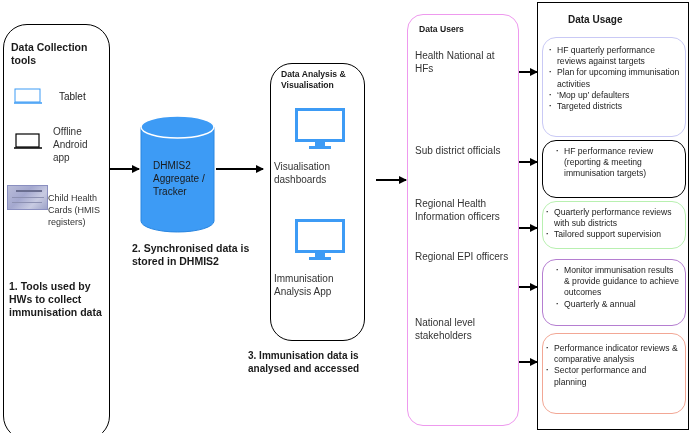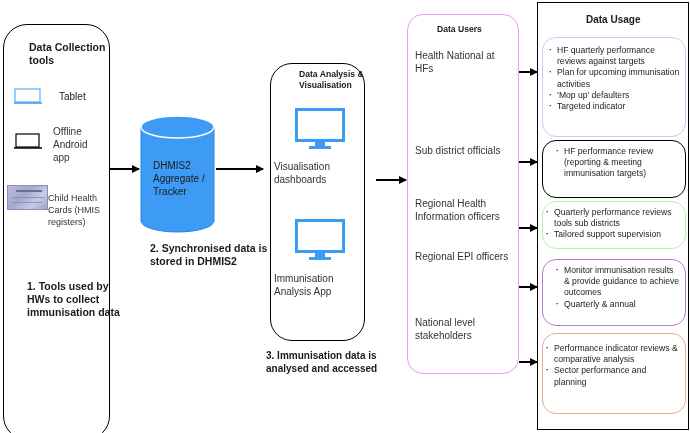--- a/index.html
+++ b/index.html
@@ -5,38 +5,38 @@
     * { box-sizing: border-box; margin: 0; padding: 0; }
     html, body { width: 690px; height: 433px; background: #ffffff; overflow: hidden; }
     body { position: relative; font-family: "Liberation Sans", sans-serif; color: #1a1a1a; }
     .abs { position: absolute; }
 
     
     #box-collect {
       left: 3px; top: 24px; width: 107px; height: 416px;
       border: 1.3px solid #000; border-radius: 24px; padding-left: 22px;
     }
-    .bold { font-weight: bold; margin-left: 18px; }
+    .bold { font-weight: bold; }
     .t11 { font-size: 10.5px; line-height: 13px; }
     .t10 { font-size: 10px; line-height: 13px; }
     .t9 { font-size: 9px; line-height: 12px; }
     .t85 { font-size: 8.6px; line-height: 11px; }
 
     
     #db { left: 140px; top: 115px; width: 75px; height: 118px; }
 
     
     #box-analysis {
       left: 270px; top: 63px; width: 95px; height: 278px;
       border: 1.3px solid #000; border-radius: 22px;
     }
 
     
     #box-users {
-      left: 407px; top: 14px; width: 112px; height: 360px;
+      left: 407px; top: 14px; width: 112px; height: 412px;
       border: 1.3px solid #ee99ee; border-radius: 16px;
     }
 
     
     #box-usage {
       left: 537px; top: 2px; width: 152px; height: 428px;
       border: 1.3px solid #000;
     }
     .ubox {
       position: absolute; left: 4px; width: 144px;
@@ -139,33 +139,33 @@
 </div>
 
 <div id="box-usage" class="abs">
   <div class="abs bold t10" style="left:30px; top:10px;">Data Usage</div>
 
   <div class="ubox" style="top:34px; height:100px; border-color:#c9c9f5; padding-top:7px;">
     <ul>
       <li>HF quarterly performance reviews against targets</li>
       <li>Plan for upcoming immunisation activities</li>
       <li>‘Mop up’ defaulters</li>
-      <li>Targeted indicator</li>
+      <li>Targeted districts</li>
     </ul>
   </div>
 
   <div class="ubox" style="top:137px; height:58px; border-color:#000; padding-left:13px; padding-top:5px; border-width:1.5px;">
     <ul>
       <li>HF performance review (reporting &amp; meeting immunisation targets)</li>
     </ul>
   </div>
 
   <div class="ubox" style="top:198px; height:48px; border-color:#b8f0b0; padding-left:3px; padding-top:5px;">
     <ul>
-      <li>Quarterly performance reviews tools sub districts</li>
+      <li>Quarterly performance reviews with sub districts</li>
       <li>Tailored support supervision</li>
     </ul>
   </div>
 
   <div class="ubox" style="top:256px; height:67px; border-color:#b57ed1; padding-left:13px; padding-top:5px;">
     <ul>
       <li>Monitor immunisation results &amp; provide guidance to achieve outcomes</li>
       <li>Quarterly &amp; annual</li>
     </ul>
   </div>

